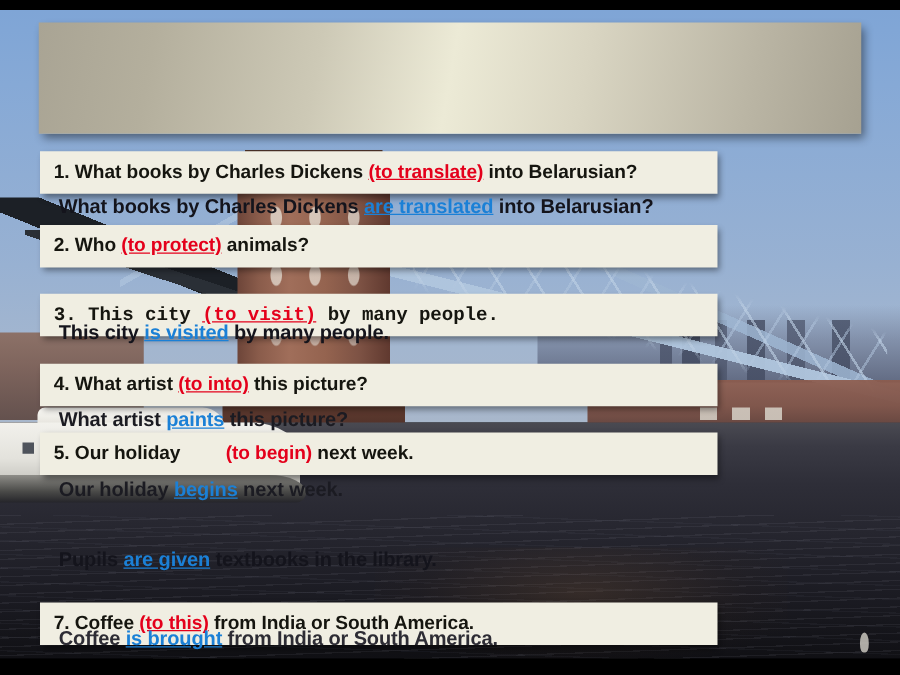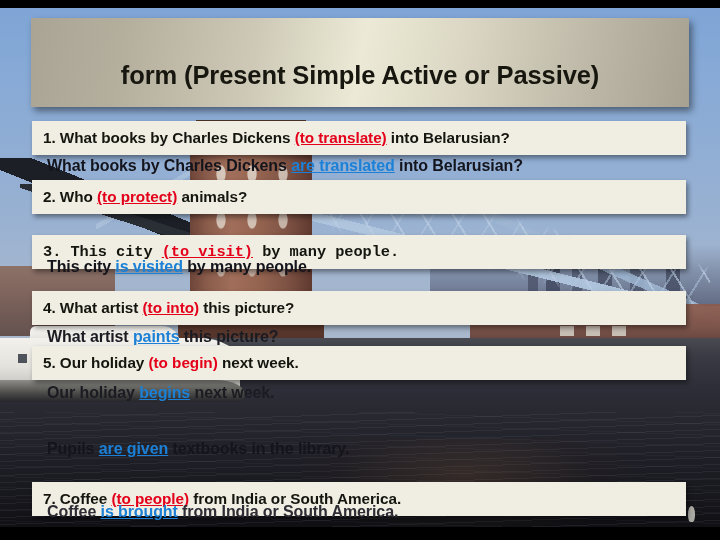--- a/index.html
+++ b/index.html
@@ -220,41 +220,41 @@
     text-align: center;
     letter-spacing: -.1px;
   }
 
   
   #rows { position: absolute; left: 0; top: 0; width: 720px; height: 540px; z-index: 14; }
 
   .qbar {
     position: absolute;
     left: 32px;
-    width: 654px;
+    width: 542px;
     height: 34px;
     background: #f0eee2;
     box-shadow: 2px 3px 5px rgba(0,0,0,.42);
     display: flex;
     align-items: center;
     padding-left: 11px;
   }
   .qtext {
     font-size: 15.3px;
     font-weight: bold;
     color: #15150f;
     white-space: nowrap;
     letter-spacing: -.05px;
   }
   .verb {
     color: #e4001b;
     text-decoration: underline;
     text-underline-offset: 1px;
   }
-  .verb.no-underline { text-decoration: none; }
+  .verb.no-underline { text-decoration: none; margin-left: 32px; }
 
   .abar {
     position: absolute;
     left: 47px;
     width: 640px;
     height: 20px;
     display: flex;
     align-items: center;
   }
   .atext {
@@ -305,21 +305,20 @@
     <div class="bg-boat-wins"></div>
     <div class="bg-boat-hull"></div>
     <div class="bg-water-ripple"></div>
     <div class="bg-water-glow"></div>
     <div class="bg-buoy"></div>
   </div>
 
   <div id="title-banner">
     <div id="title-text">
       <br>
-      <span>form (Present Simple Active or Passive)</span>
     </div>
   </div>
 
   <div id="rows">
       <div class="qbar" style="top: 121px;">
         <div class="qtext"><span>1.</span><span> What books by Charles Dickens </span><span class="verb">(to translate)</span><span> into Belarusian?</span></div>
       </div>
       <div class="abar" style="top: 156px;">
         <div class="atext"><span>What books by Charles Dickens </span><span class="answer">are translated</span><span> into Belarusian?</span></div>
       </div>
@@ -341,21 +340,21 @@
       <div class="qbar" style="top: 346px;">
         <div class="qtext"><span>5.</span><span> Our holiday </span><span class="verb no-underline">(to begin)</span><span> next week.</span></div>
       </div>
       <div class="abar faint" style="top: 383px;">
         <div class="atext"><span>Our holiday </span><span class="answer">begins</span><span> next week.</span></div>
       </div>
       <div class="abar" style="top: 439px;">
         <div class="atext"><span>Pupils </span><span class="answer">are given</span><span> textbooks in the library.</span></div>
       </div>
       <div class="qbar" style="top: 482px;">
-        <div class="qtext"><span>7.</span><span> Coffee </span><span class="verb">(to people)</span><span> from India or South America.</span></div>
+        <div class="qtext"><span>7.</span><span> Coffee </span><span class="verb">(to this)</span><span> from India or South America.</span></div>
       </div>
       <div class="abar dim" style="top: 494px;">
         <div class="atext"><span>Coffee </span><span class="answer">is brought</span><span> from India or South America.</span></div>
       </div>
     </div>
 
   <div class="letterbox top"></div>
   <div class="letterbox bottom"></div>
 </div>
 

